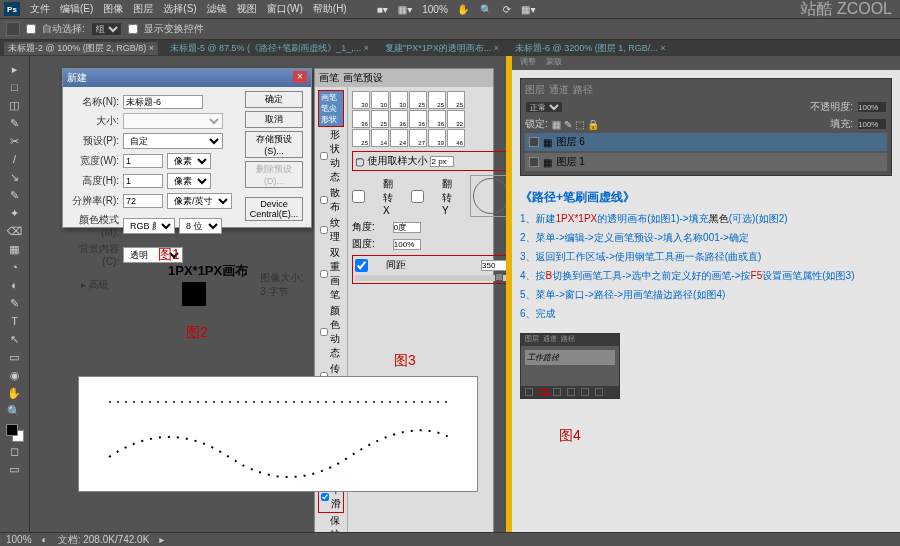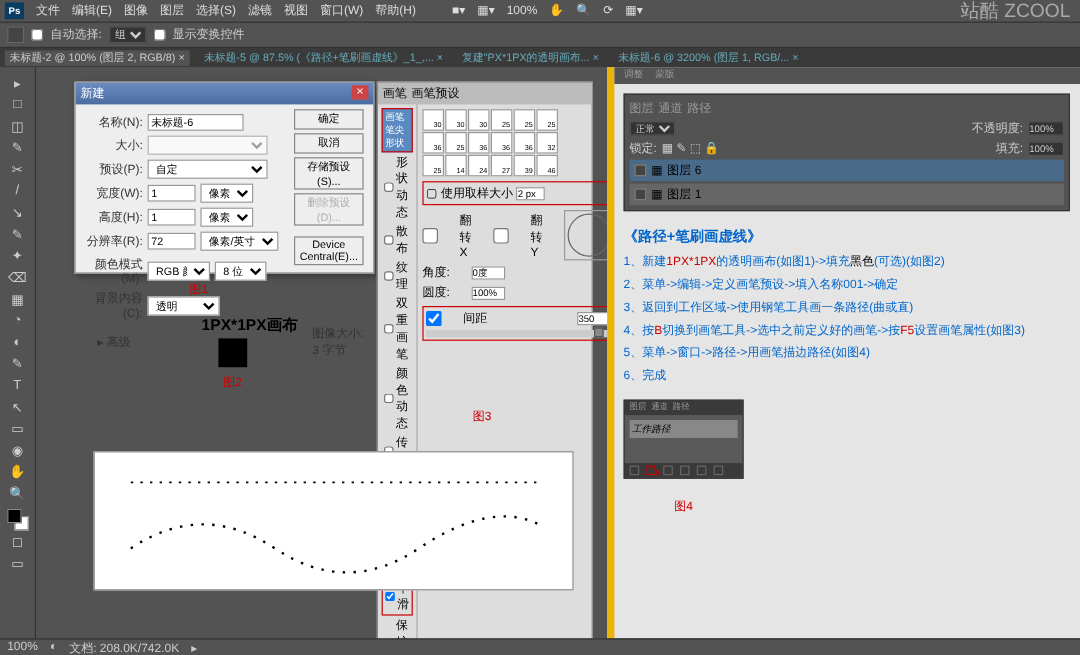--- a/index.html
+++ b/index.html
@@ -38,21 +38,21 @@
 .tutorial .red{color:#cc0000}
 .tutorial .black{color:#000}
 .pathpanel{background:#535353;border:1px solid #333;width:100px;margin-top:10px}
 .pathpanel .phead{background:#3a3a3a;height:12px;display:flex;gap:4px;padding:0 4px}
 .pathpanel .phead span{color:#999;font-size:7px}
 .pathpanel .pbody{background:#5a5a5a;height:40px;padding:4px}
 .pathpanel .pitem{background:#888;color:#000;font-size:8px;padding:2px;font-style:italic}
 .pathpanel .pfoot{background:#3a3a3a;height:12px;display:flex;gap:6px;padding:0 4px;align-items:center}
 .pathpanel .pfoot .pb{width:8px;height:8px;border:1px solid #666}
 .pathpanel .pfoot .pb.hl{border:1px solid #cc0000}
-.figlabel{color:#cc0000;font-size:10px;text-align:center;margin-top:2px}
+.figlabel{color:#cc0000;font-size:14px;text-align:center;margin-top:14px}
 .dialog{position:absolute;background:#eee;border:1px solid #888;box-shadow:2px 2px 6px rgba(0,0,0,.4)}
 .dialog .dtitle{background:linear-gradient(#6a8cc0,#4a6ca0);color:#fff;font-size:10px;padding:2px 4px;display:flex;justify-content:space-between}
 .dialog .dtitle .x{background:#c44;width:14px;height:12px;text-align:center;line-height:12px;cursor:pointer}
 .dialog .dbody{padding:8px;font-size:9px;color:#333}
 .dialog .dbody .drow{display:flex;align-items:center;gap:4px;margin-bottom:4px}
 .dialog .dbody .drow label{width:48px;text-align:right}
 .dialog .dbody input,.dialog .dbody select{border:1px solid #999;font-size:9px;padding:1px 2px;background:#fff}
 .dialog .btns{position:absolute;right:8px;top:22px;display:flex;flex-direction:column;gap:3px}
 .dialog .btns button{width:58px;font-size:9px;padding:1px;border:1px solid #888;background:#eee;cursor:pointer}
 .brushpanel{position:absolute;background:#ddd;border:1px solid #888;font-size:9px}

